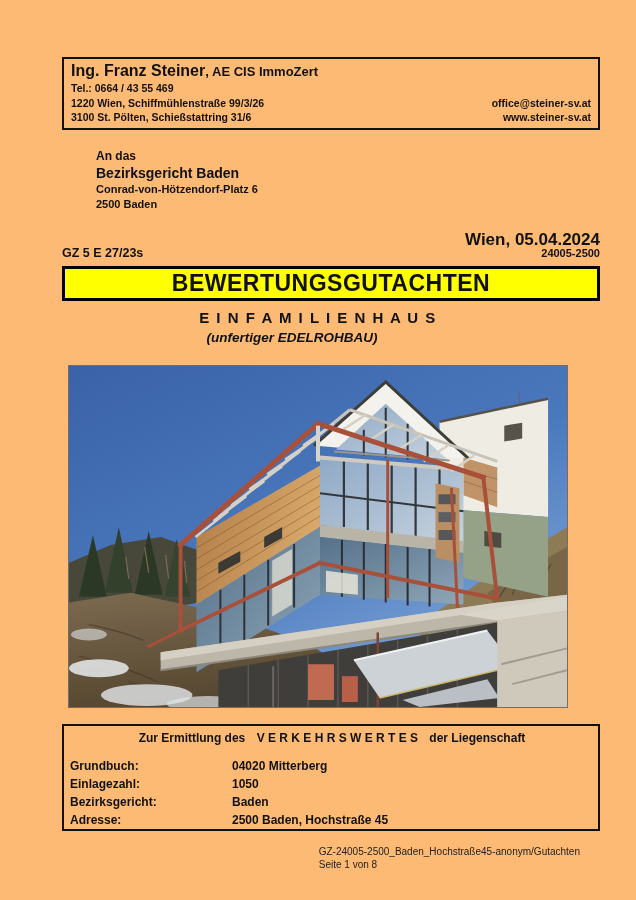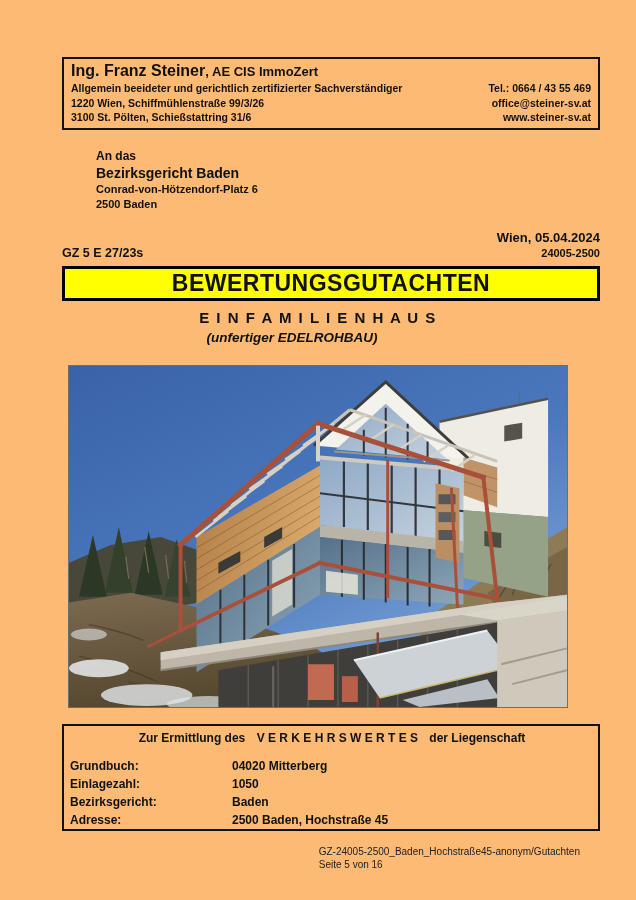--- a/index.html
+++ b/index.html
@@ -15,21 +15,21 @@
   }
   .lh-name-line{font-weight:bold;font-size:16px;line-height:19px;white-space:nowrap;}
   .lh-name-suffix{font-size:13px;}
   .lh-row{display:flex;justify-content:space-between;font-weight:bold;font-size:10.5px;line-height:13.5px;white-space:nowrap;}
   
   .recipient{position:absolute;left:68px;top:148px;font-weight:bold;margin-left:28px;}
   .rcp-salutation{font-size:12px;line-height:16px;}
   .rcp-court{font-size:14px;line-height:18px;}
   .rcp-street,.rcp-city{font-size:11px;line-height:15px;}
   
-  .place-date{position:absolute;right:36px;top:230px;font-weight:bold;font-size:13px;text-align:right;}
+  .place-date{position:absolute;right:36px;top:230px;font-weight:bold;font-size:17px;text-align:right;}
   .ref-row{position:absolute;left:62px;right:36px;top:246px;display:flex;justify-content:space-between;align-items:center;}
   .file-number{font-weight:bold;font-size:12.5px;}
   .report-number{font-weight:bold;font-size:11px;}
   
   .banner{
     position:absolute;left:62px;top:266px;width:538px;height:35px;box-sizing:border-box;
     border:3px solid #000;display:flex;align-items:center;justify-content:center;
     font-weight:bold;font-size:23px;letter-spacing:.5px;
   }
   
@@ -55,21 +55,20 @@
 </head>
 <body>
 
 <div class="page">
 
   <div class="letterhead">
     <div class="lh-name-line">
       <span>Ing. Franz Steiner</span><span class="lh-name-suffix">, AE CIS ImmoZert</span>
     </div>
     <div class="lh-row">
-      <span>Allgemein beeideter und gerichtlich zertifizierter Sachverständiger</span>
       <span>Tel.: 0664 / 43 55 469</span>
     </div>
     <div class="lh-row">
       <span>1220 Wien, Schiffmühlenstraße 99/3/26</span>
       <span>office@steiner-sv.at</span>
     </div>
     <div class="lh-row">
       <span>3100 St. Pölten, Schießstattring 31/6</span>
       <span>www.steiner-sv.at</span>
     </div>
@@ -247,16 +246,16 @@
       <div class="pb-row">
         <span class="pb-label">Adresse:</span>
         <span class="pb-value">2500 Baden, Hochstraße 45</span>
       </div>
     </div>
   </div>
 
   <div class="footer-left">Stand: 05.04.2024</div>
   <div class="footer-right">
     <div>GZ-24005-2500_Baden_Hochstraße45-anonym/Gutachten</div>
-    <div>Seite 5 von 16</div>
+    <div>Seite 1 von 8</div>
   </div>
 
 </div>
 
 </body></html>

